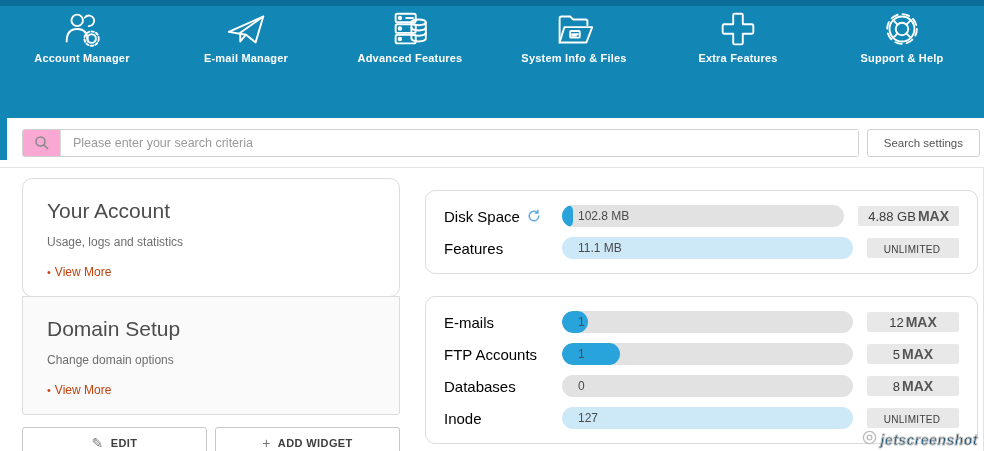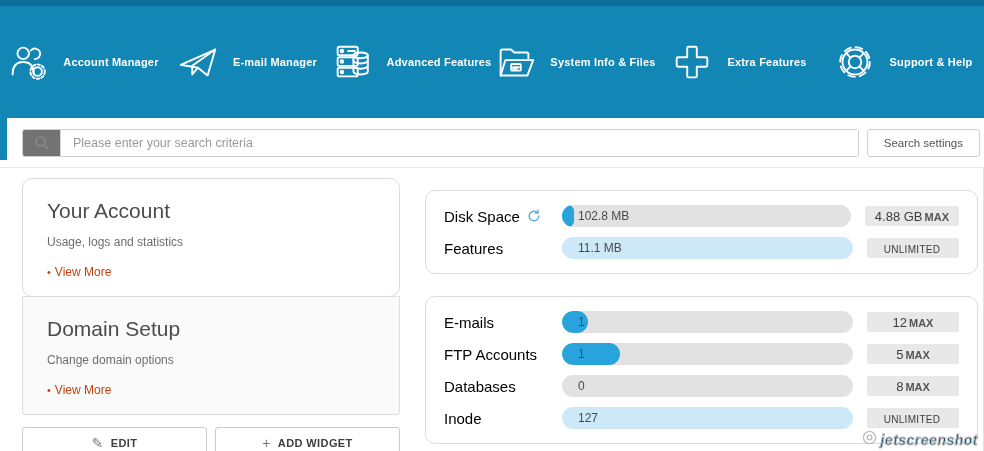--- a/index.html
+++ b/index.html
@@ -3,32 +3,32 @@
 <meta charset="utf-8">
 <style>
   * { margin:0; padding:0; box-sizing:border-box; }
   html,body { width:984px; height:451px; overflow:hidden; background:#fff;
     font-family:"Liberation Sans", sans-serif; }
   .app { position:relative; width:984px; height:451px; background:#fff; }
 
   
   .top-strip { height:6px; background:#0b6d99; }
   .header { height:112px; background:#1286b5; display:flex; align-items:stretch; }
-  .nav-item { flex:1 1 0; display:flex; flex-direction:row; align-items:center;
-    justify-content:center; cursor:pointer; gap:12px; }
+  .nav-item { flex:1 1 0; display:flex; flex-direction:column; align-items:center;
+    justify-content:flex-start; cursor:pointer; }
   .nav-icon { width:46px; height:46px; display:flex; align-items:center; justify-content:center; }
   .nav-icon svg { stroke:#fff; fill:none; stroke-width:2; stroke-linecap:round; stroke-linejoin:round; }
   .nav-label { color:#fff; font-size:11px; font-weight:bold; letter-spacing:.2px; }
 
   
   .search-row { position:relative; height:50px; background:#fff; border-bottom:1px solid #e6e6e6;
     display:flex; align-items:center; padding:0 4px 0 22px; }
   .blue-sliver { position:absolute; left:0; top:0; width:7px; height:42px; background:#1286b5; }
   .search-box { flex:1 1 auto; height:28px; border:1px solid #d0d0d0; border-radius:3px;
-    display:flex; align-items:center; background:#737373; }
+    display:flex; align-items:center; background:#f9a8d4; }
   .search-icon-cell { width:38px; height:100%; display:flex; align-items:center; justify-content:center;
     border-right:1px solid #d8d8d8; cursor:pointer; }
   .search-icon-cell svg { stroke:#8a8a8a; fill:none; stroke-width:1.6; }
   .search-input { flex:1; border:none; outline:none; height:100%; padding:0 12px;
     font-size:12.5px; color:#444; font-family:"Liberation Sans", sans-serif; }
   .search-input::placeholder { color:#9a9a9a; }
   .search-settings-btn { margin-left:8px; height:28px; padding:0 16px; background:#fff;
     border:1px solid #d0d0d0; border-radius:3px; font-size:11.5px; color:#555; cursor:pointer;
     font-family:"Liberation Sans", sans-serif; white-space:nowrap; }
 
@@ -62,21 +62,21 @@
   .row-label { font-size:15px; color:#000000; }
   .refresh { cursor:pointer; display:flex; }
   .refresh svg { stroke:#5aabda; fill:none; stroke-width:1.6; stroke-linecap:round; }
   .bar { position:relative; flex:1 1 auto; height:22px; background:#e2e2e2; border-radius:11px; overflow:hidden; }
   .bar.unlimited { background:#cde9f8; }
   .fill { position:absolute; left:0; top:0; bottom:0; background:#29a3dc; border-radius:11px; }
   .bar-value { position:absolute; left:16px; top:0; line-height:22px; font-size:12px; color:#4a4a4a; }
   .badge { flex:0 0 auto; min-width:92px; margin-left:14px; background:#e8e8e8; border-radius:2px;
     height:20px; line-height:20px; padding:0 10px; text-align:center; color:#3c3c3c; white-space:nowrap; }
   .badge-value { font-size:13px; font-weight:normal; }
-  .badge-suffix { font-size:11px; font-weight:bold; color:#555; margin-left:2px; }
+  .badge-suffix { font-size:14px; font-weight:bold; color:#555; margin-left:2px; }
   .badge.sm .badge-value { font-size:10px; letter-spacing:.3px; }
 
   
   .watermark { position:absolute; right:6px; bottom:2px; display:flex; align-items:center; gap:3px;
     pointer-events:none; }
   .wm-logo svg { stroke:#bdbdbd; fill:none; stroke-width:1.5; }
   .wm-text { font-size:14px; font-weight:bold; font-style:italic; color:#0c4a6e;
     -webkit-text-stroke:1px #bdbdbd; letter-spacing:.5px; }
 </style>
 </head>

